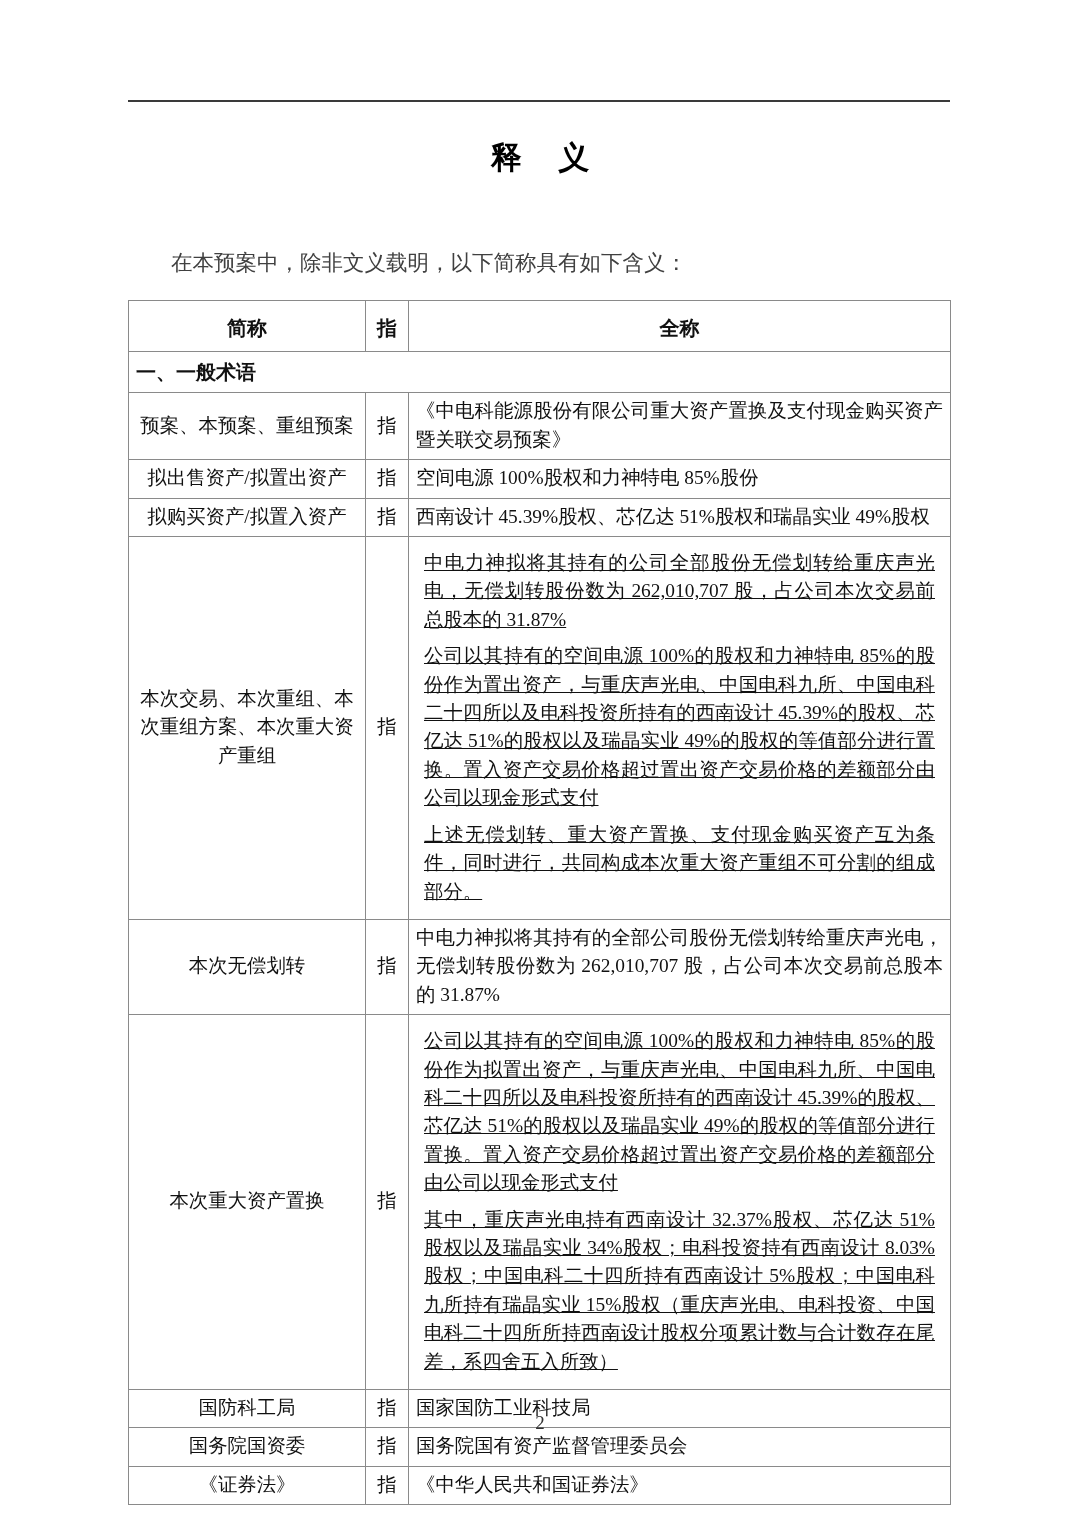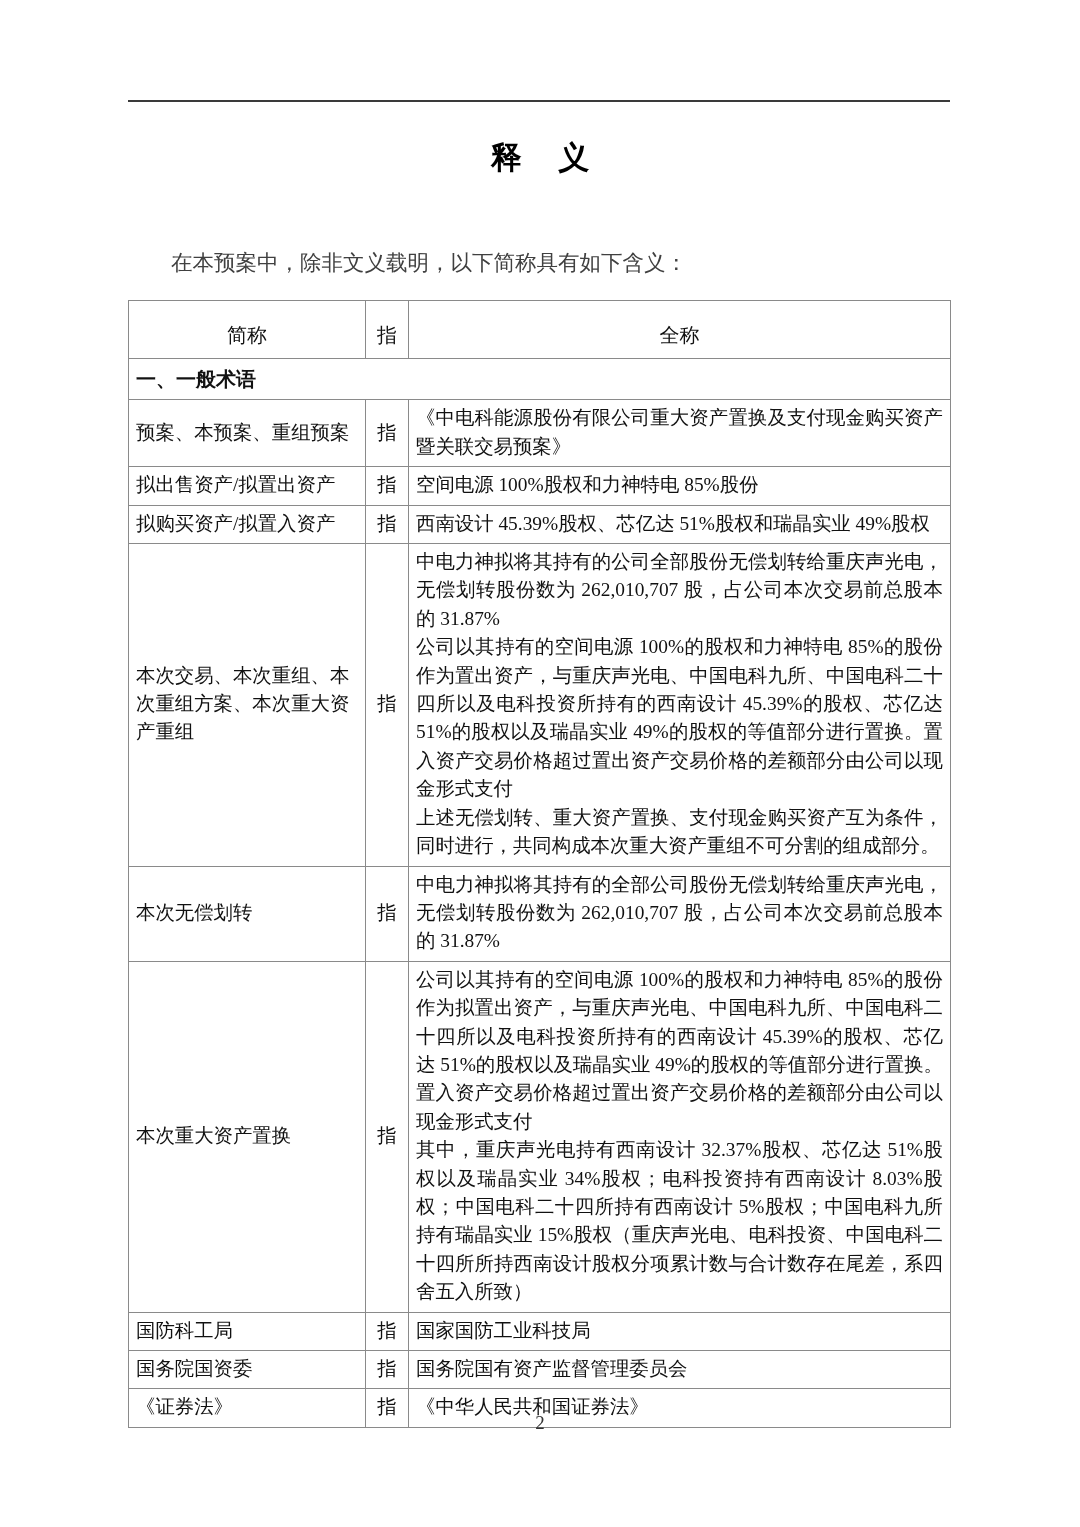--- a/index.html
+++ b/index.html
@@ -77,51 +77,52 @@
   }
   .dict-table td, .dict-table th {
     border: 1px solid #8a8a8a;
     padding: 4px 7px 5px 7px;
     vertical-align: middle;
     font-weight: normal;
   }
   .dict-table thead th {
     text-align: center;
     font-family: "Liberation Sans", "DejaVu Sans", sans-serif;
-    font-weight: normal;
+    font-weight: bold;
     font-size: 20px;
     height: 36px;
-    padding-top: 16px;
+    padding-top: 9px;
     padding-bottom: 5px;
   }
   .col-term { width: 237px; }
   .col-mid  { width: 43px; }
   .col-full { width: 542px; }
 
   td.term {
-    text-align: left;
+    text-align: center;
   }
   td.mid {
     text-align: center;
     white-space: nowrap;
   }
   td.full {
     text-align: justify;
     text-justify: inter-ideograph;
   }
   tr.section-row td {
     font-family: "Liberation Sans", "DejaVu Sans", sans-serif;
     font-weight: bold;
     font-size: 20px;
     text-align: left;
     padding-top: 6px;
     padding-bottom: 6px;
   }
   td.full p {
-    margin: 0;
+    margin: 8px;
+    text-decoration: underline;
   }
 
   
   .page-number {
     position: absolute;
     left: 0;
     top: 1412px;
     width: 1080px;
     text-align: center;
     font-size: 19px;

